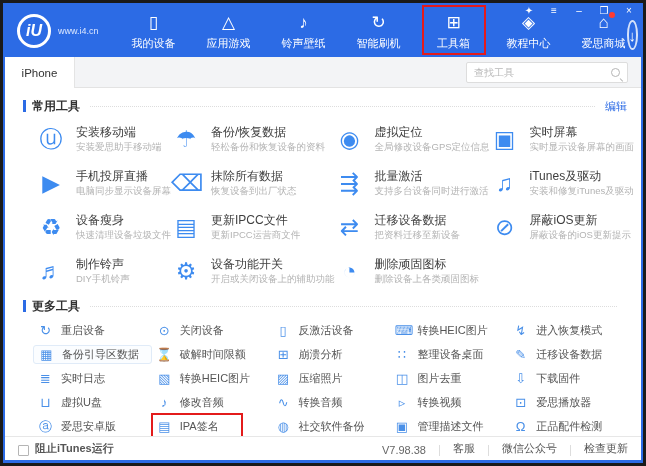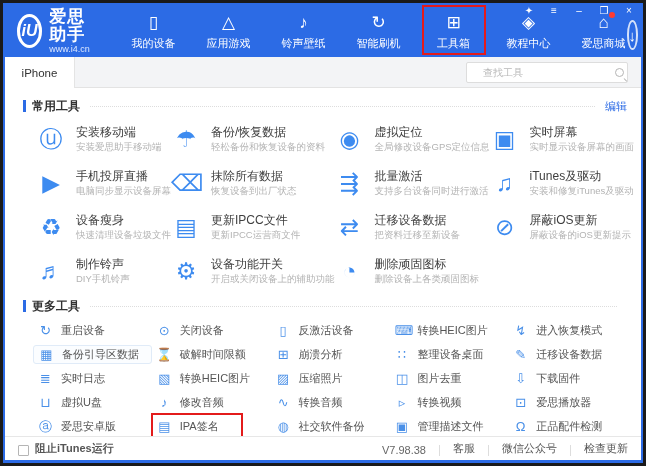--- a/index.html
+++ b/index.html
@@ -19,21 +19,21 @@
   .nav-label { font-size:11px; white-space:nowrap; }
   .nav-item.has-dot .nav-icon::after { content:""; position:absolute; top:-2px; right:-6px; width:6px; height:6px; border-radius:50%; background:#ff3b30; }
   .nav-item.annotated::after { content:""; position:absolute; inset:-9px -9px -4px -9px; border:2px solid #e31b1b; pointer-events:none; }
   .dl-btn { margin-left:auto; margin-top:10px; width:30px; height:30px; border:2px solid rgba(255,255,255,.8); border-radius:50%; color:#fff; font-size:15px; display:flex; align-items:center; justify-content:center; cursor:pointer; }
   .win-controls { position:absolute; top:2px; right:6px; display:flex; gap:13px; color:#fff; font-size:10px; line-height:12px; }
   .win-controls span { cursor:pointer; width:12px; text-align:center; }
 
   
   .tabstrip { height:31px; background:#f3f4f6; border-bottom:1px solid #e3e3e3; display:flex; position:relative; flex:none; }
   .tab { width:70px; height:31px; background:#fff; border-right:1px solid #e4e4e4; display:flex; align-items:center; justify-content:center; font-size:11.5px; color:#333; margin-bottom:-1px; cursor:pointer; }
-  .searchbox { position:absolute; right:13px; top:5px; width:162px; height:21px; border:1px solid #ddd; border-radius:2px; background:#fff; display:flex; align-items:center; padding:0 16px; }
+  .searchbox { position:absolute; right:13px; top:5px; width:162px; height:21px; border:1px solid #ddd; border-radius:2px; background:#fff; display:flex; align-items:center; padding:0 7px; }
   .searchbox input { border:0; outline:0; flex:1; font-size:10px; color:#666; background:transparent; font-family:inherit; }
   .searchbox input::placeholder { color:#b8b8b8; }
   .mag { width:9px; height:9px; border:1px solid #b5b5b5; border-radius:50%; position:relative; flex:none; }
   .mag::after { content:""; position:absolute; width:4px; height:1px; background:#b5b5b5; left:8px; top:9px; transform:rotate(45deg); transform-origin:left center; }
 
   
   .content { flex:1; background:#fff; padding:2px 14px 0 18px; overflow:hidden; }
   .sec-head { display:flex; align-items:center; height:22px; margin-top:5px; }
   .sec-bar { width:3px; height:12px; background:#2c6be5; margin-right:6px; flex:none; }
   .sec-title { font-size:12px; font-weight:bold; color:#333; flex:none; }
@@ -65,21 +65,20 @@
 </head>
 <body>
 
 <div class="outer">
   <div class="blueframe">
 
     <div class="titlebar">
       <div class="logo">
         <div class="logo-badge">iU</div>
         <div>
-          <div class="logo-title">爱思助手</div>
           <div class="logo-url">www.i4.cn</div>
         </div>
       </div>
 
       <div class="nav">
 
           <div class="nav-item">
             <span class="nav-icon">▯</span>
             <span class="nav-label">我的设备</span>
           </div>

